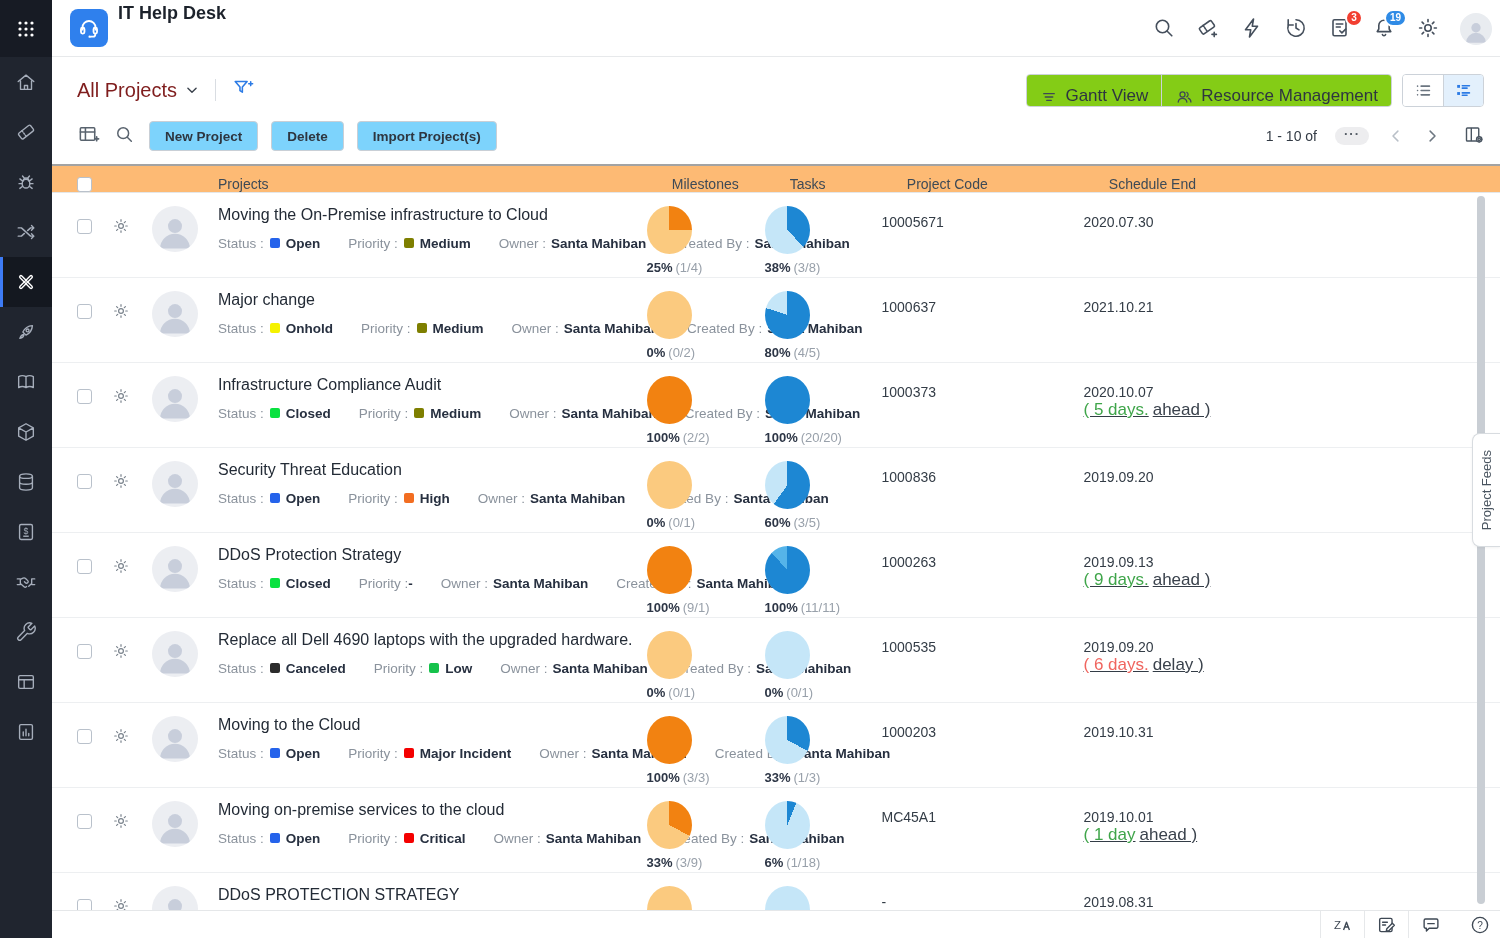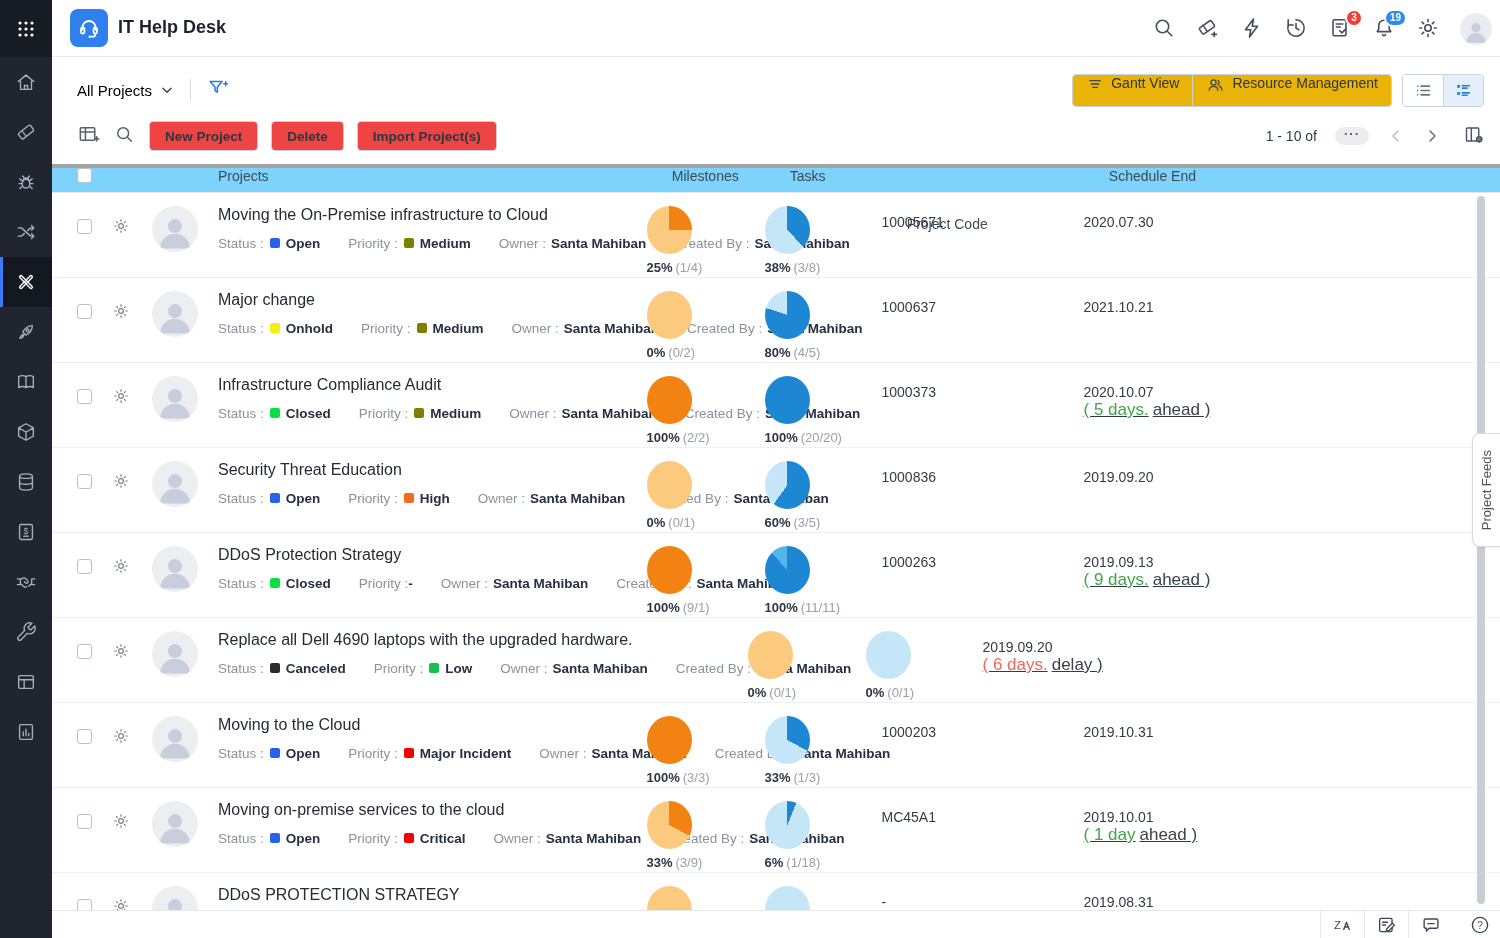--- a/index.html
+++ b/index.html
@@ -2,66 +2,66 @@
 <html><head>
 <meta charset="utf-8">
 <style>
   * { margin:0; padding:0; box-sizing:border-box; }
   html,body { width:1500px; height:938px; overflow:hidden; font-family:"Liberation Sans", sans-serif; background:#fff; }
 
   
   .topbar { position:absolute; left:0; top:0; right:0; height:57px; background:#fff; border-bottom:1px solid #e7e9eb; z-index:20; }
   .apps-cell { position:absolute; left:0; top:0; width:52px; height:57px; background:#171b24; display:flex; align-items:center; justify-content:center; }
   .logo { position:absolute; left:70px; top:9px; width:38px; height:38px; border-radius:8px; background:#2f80ed; display:flex; align-items:center; justify-content:center; }
-  .app-title { position:absolute; left:118px; top:17px; font-size:18px; font-weight:700; color:#1c222b; }
+  .app-title { position:absolute; left:118px; top:3px; font-size:18px; font-weight:700; color:#1c222b; }
   .top-icons { position:absolute; right:8px; top:0; height:57px; display:flex; align-items:center; gap:18px; }
   .tico { position:relative; width:26px; height:26px; color:#454f5c; cursor:pointer; }
   .tico svg { width:24px; height:24px; }
   .badge { position:absolute; top:-7px; right:-9px; min-width:18px; height:18px; border-radius:9px; color:#fff; font-size:10px; font-weight:700; display:flex; align-items:center; justify-content:center; padding:0 4px; border:2px solid #fff; }
   .badge.red { background:#f23f31; }
   .badge.blue { background:#2f8be6; }
   .top-avatar { width:32px; height:32px; border-radius:50%; background:#e9ecf0; overflow:hidden; display:flex; align-items:flex-end; justify-content:center; }
 
   
   .sidebar { position:absolute; left:0; top:57px; bottom:0; width:52px; background:#20252f; z-index:20; }
   .side-item { position:relative; height:50px; display:flex; align-items:center; justify-content:center; color:#a6aebb; cursor:pointer; }
   .side-item svg { width:22px; height:22px; }
   .side-item.active { background:#141820; color:#ffffff; }
   .side-item.active::before { content:""; position:absolute; left:0; top:0; bottom:0; width:3px; background:#3d7bf5; }
 
   
   .main { position:absolute; left:52px; top:57px; right:0; bottom:0; background:#fff; overflow:hidden; }
 
   .toolbar1 { position:absolute; top:14px; left:25px; right:16px; height:38px; display:flex; align-items:center; }
   .view-selector { display:flex; align-items:center; gap:8px; cursor:pointer; }
-  .view-selector .vs-label { font-size:15px; color:#000000;text-align:center; }
+  .view-selector .vs-label { font-size:20px; color:#7f1d1d;text-align:center; }
   .vdiv { width:1px; height:22px; background:#d9dde2; margin:0 16px; }
   .filter-ic { color:#2c7be5; cursor:pointer; }
   .tb1-right { margin-left:auto; display:flex; align-items:center; gap:10px; }
   .btn-group { display:flex; border:1px solid #ccd2d9; border-radius:4px; overflow:hidden; }
-  .btn-group .gbtn { display:flex; align-items:flex-start; gap:7px; height:31px; padding:0 13px; font-size:14px; color:#2e3640; background:#eab308; cursor:pointer; }
+  .btn-group .gbtn { display:flex; align-items:flex-end; gap:7px; height:31px; padding:0 13px; font-size:17px; color:#2e3640; background:#84cc16; cursor:pointer; }
   .btn-group .gbtn + .gbtn { border-left:1px solid #ccd2d9; }
   .toggle-group { display:flex; border:1px solid #ccd2d9; border-radius:4px; overflow:hidden; }
   .tg-btn { width:40px; height:31px; display:flex; align-items:center; justify-content:center; background:#fff; color:#6b7580; cursor:pointer; }
   .tg-btn.active { background:#e3f0fc; color:#2c7be5; }
   .tg-btn + .tg-btn { border-left:1px solid #ccd2d9; }
 
   .toolbar2 { position:absolute; top:62px; left:25px; right:16px; height:34px; display:flex; align-items:center; }
   .t2-ic { color:#59636e; margin-right:14px; cursor:pointer; }
-  .btn { height:30px; padding:0 15px; background:#ef4444; border:1px solid #c9cfd6; border-radius:4px; font-size:13.5px; font-weight:600; color:#2e3640; margin-right:13px; cursor:pointer; display:flex; align-items:center; }
+  .btn { height:30px; padding:0 15px; background:#7dd3fc; border:1px solid #c9cfd6; border-radius:4px; font-size:13.5px; font-weight:600; color:#2e3640; margin-right:13px; cursor:pointer; display:flex; align-items:center; }
   .t2-right { margin-left:auto; display:flex; align-items:center; gap:18px; }
   .pag-text { font-size:14px; color:#333b45; }
   .pag-pill { background:#ededef; border-radius:10px; padding:1px 9px 5px; font-size:13px; font-weight:700; color:#555d66; letter-spacing:1px; cursor:pointer; line-height:12px; }
   .pag-ch { color:#6d7781; cursor:pointer; display:flex; }
   .pag-ch.dis { color:#b9c0c8; }
   .colset-ic { color:#4a5561; cursor:pointer; margin-left:4px; }
 
   
   .tablewrap { position:absolute; top:107px; left:0; right:0; bottom:0; }
-  .thead { height:29px; background:#7dd3fc; border-top:4px solid #a3a3a3; border-bottom:1px solid #e4e7e9; display:flex; align-items:flex-start; font-size:14px; color:#3e4a56; }
+  .thead { height:29px; background:#fdba74; border-top:2px solid #a3a3a3; border-bottom:1px solid #e4e7e9; display:flex; align-items:flex-end; font-size:14px; color:#3e4a56; }
   .cb { width:15px; height:15px; border:1.5px solid #b9c1cb; border-radius:3px; background:#fff; cursor:pointer; flex:none; }
   .thead .cb { margin-left:25px; }
   .h-projects { margin-left:126px; }
   .hcol-m { width:118px; padding-left:12px; flex:none; }
   .hcol-t { width:117px; padding-left:12px; flex:none; }
   .hcol-c { width:202px; padding-left:12px; flex:none;margin-top:48px; }
   .hcol-s { flex:1; padding-left:12px; }
   .h-spacer { flex:1; }
 
   .trow { height:85px; border-bottom:1px solid #edeff1; display:flex; position:relative; }
@@ -664,20 +664,21 @@
       <div class="pie-label">
         <span class="pct">0%</span><span class="frac">(0/1)</span>
       </div>
     </div>
     <div class="rcol-t">
       <div class="pie" style="background: conic-gradient(rgb(29, 135, 211) 0deg, rgb(29, 135, 211) 0%, rgb(197, 230, 248) 0deg);"></div>
       <div class="pie-label">
         <span class="pct">0%</span><span class="frac">(0/1)</span>
       </div>
     </div>
+    <div class="rcol-c">1000535</div>
     <div class="rcol-s">
       <div>2019.09.20</div>
       <div class="delta">
         <span class="lead" style="color: rgb(240, 101, 95);">( 6 days.</span><span class="rest">delay )</span>
       </div>
     </div>
   </div>
         <div class="trow">
     <div class="cb r-check"></div>
     <div class="r-gear">

